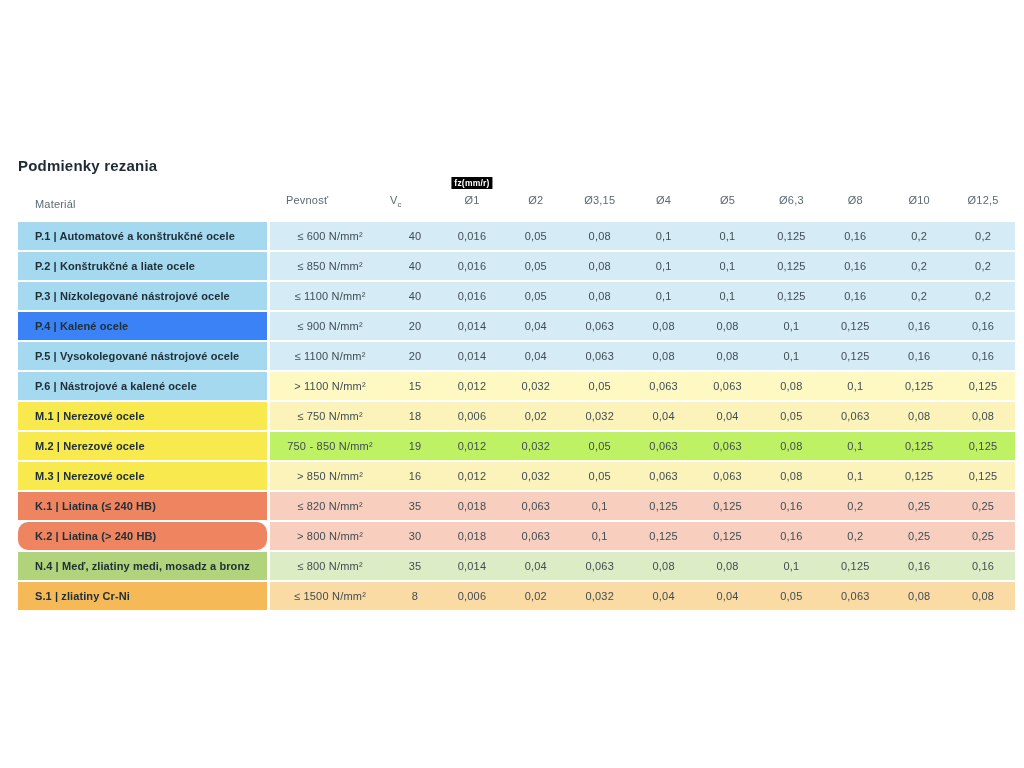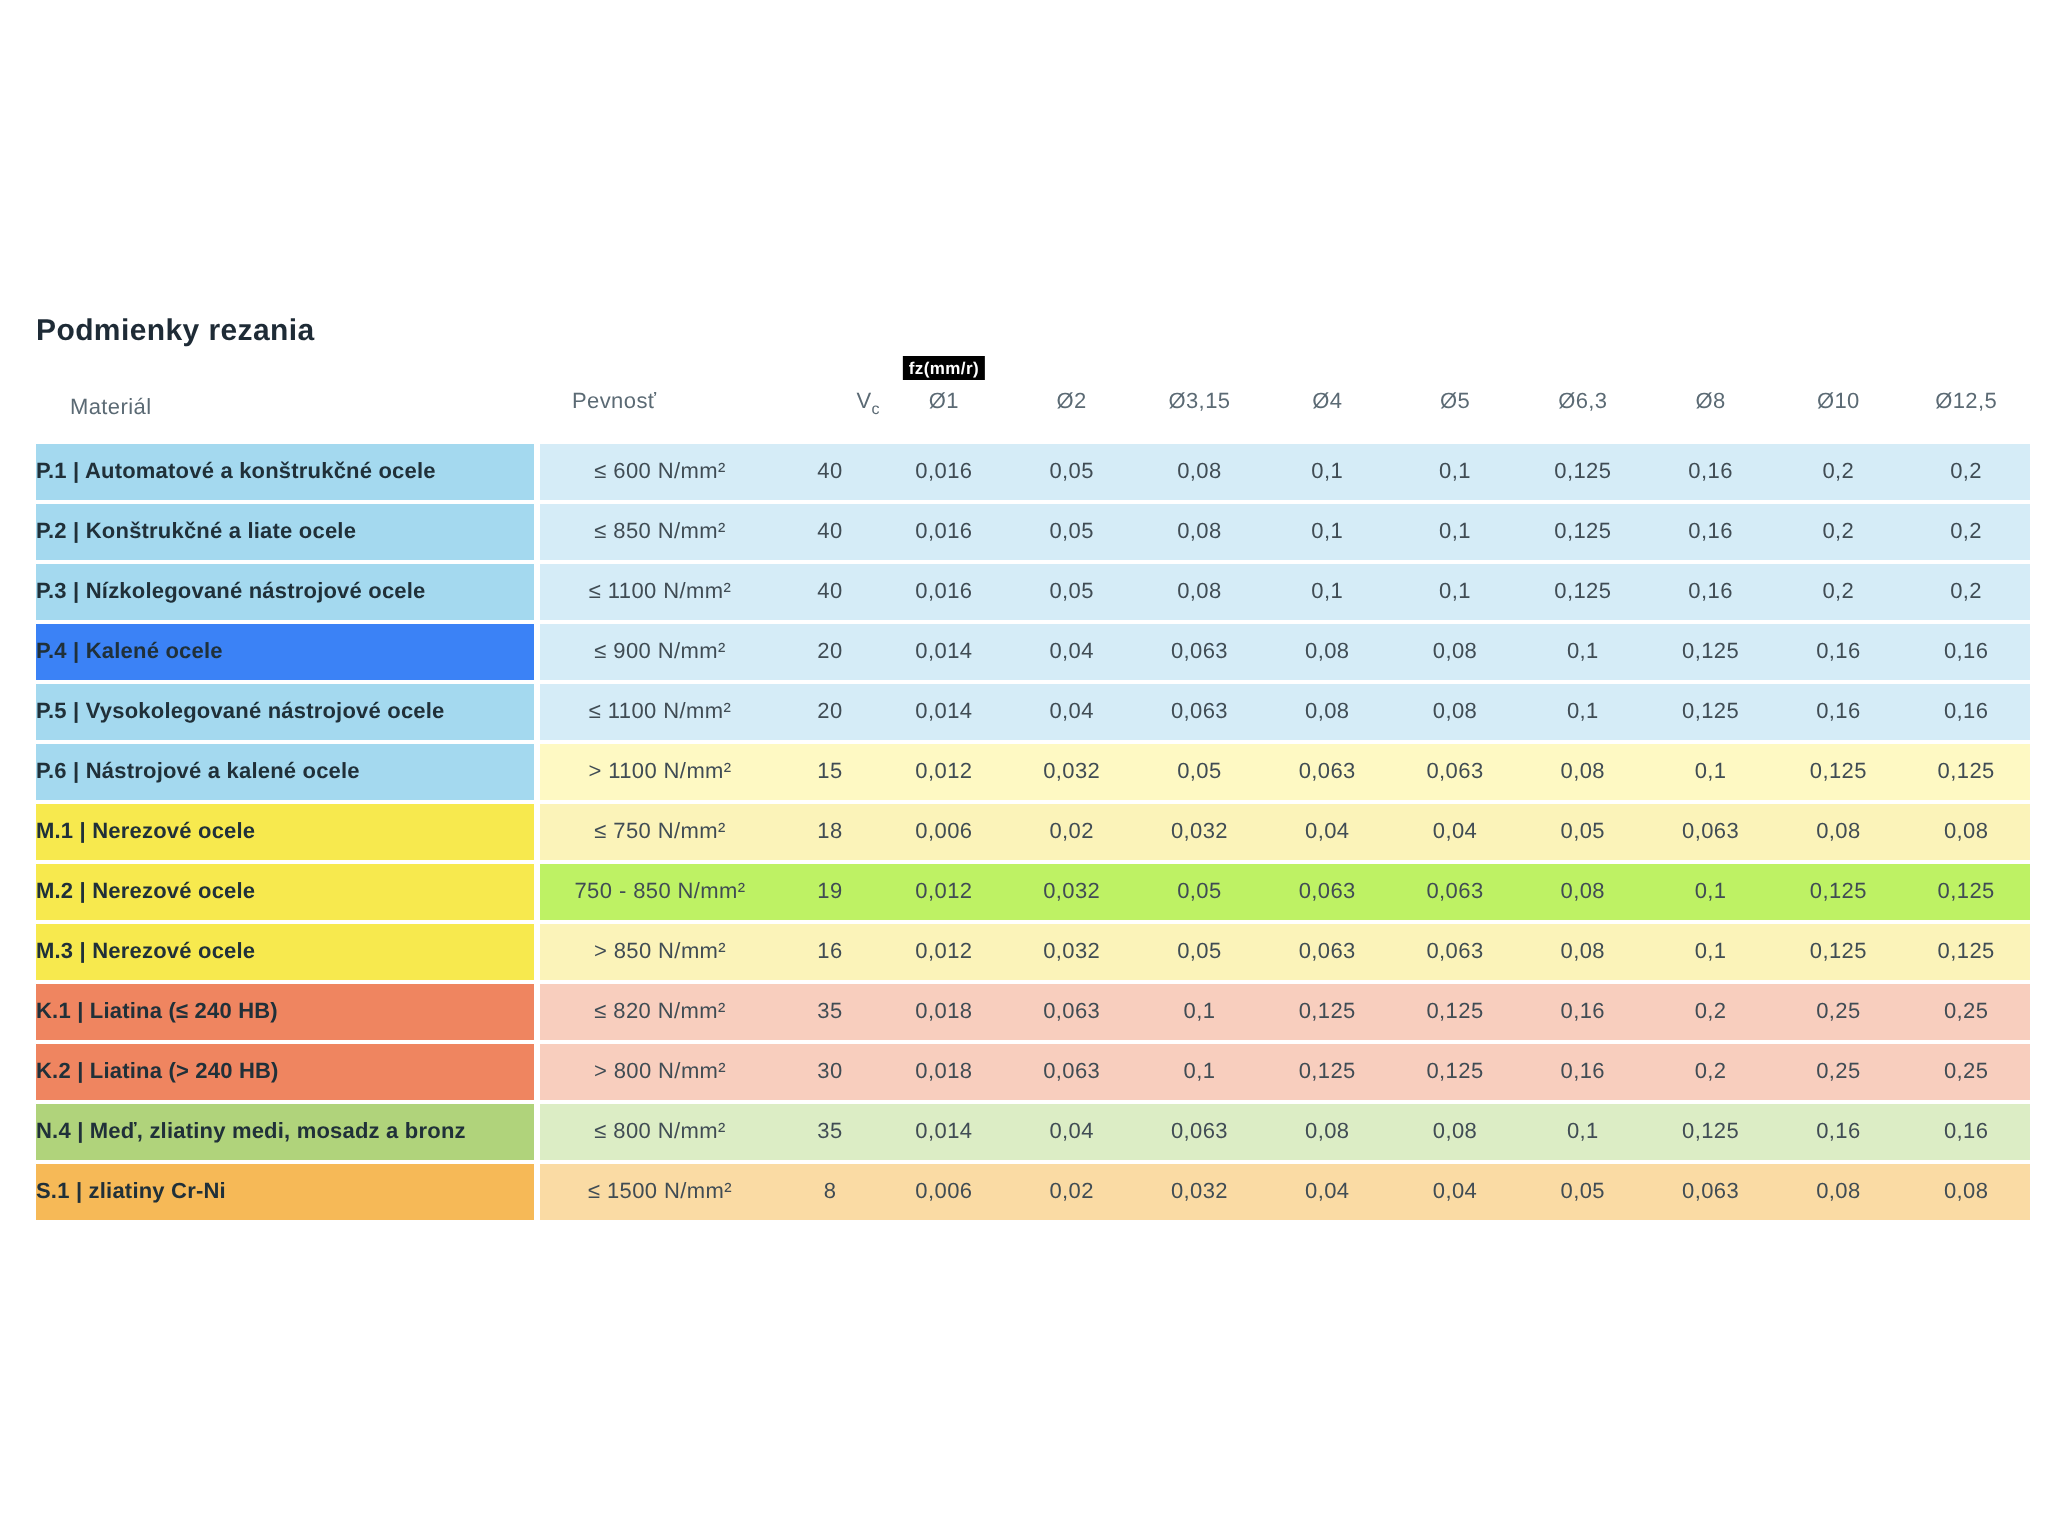--- a/index.html
+++ b/index.html
@@ -19,35 +19,35 @@
   
   .header-row {
     display: flex; align-items: flex-end;
     height: 30px; margin-top: 7px; margin-bottom: 11px;
   }
   .h { font-size: 11px; line-height: 13px; color: #5b6a74; letter-spacing: 0.2px; }
   .mat-col { width: 249px; flex: none; padding-left: 17px; }
   .data-strip { display: flex; flex: 1; margin-left: 3px; }
   .pev-col { width: 120px; flex: none; }
   .pev-h { padding-left: 16px; }
-  .vc-col { width: 50px; flex: none; text-align: right; }
+  .vc-col { width: 50px; flex: none; text-align: left; }
   .dia-col { flex: 1; text-align: center; }
   .sub { font-size: 8px; vertical-align: sub; }
   .dia-first { position: relative; }
   .badge {
     position: absolute; top: -17px; left: 50%; transform: translateX(-50%);
     background: #000000; color: #ffffff;
     font-size: 8.5px; font-weight: bold; line-height: 10px;
     padding: 1px 3px; white-space: nowrap;
   }
 
   
   .row { display: flex; height: 28px; margin-bottom: 2px; }
   .label-cell {
-    width: 249px; flex: none; 
+    width: 249px; flex: none; padding-left: 17px;
     display: flex; align-items: center;
     font-size: 11px; font-weight: bold; color: #203039; letter-spacing: 0.1px;
     white-space: nowrap;
   }
   .row .data-strip { margin-left: 3px; }
   .val {
     display: flex; align-items: center; justify-content: center;
     font-size: 11px; color: #404c54; letter-spacing: 0.2px;
     white-space: nowrap;
   }
@@ -235,21 +235,21 @@
             <div class="val dia-col">0,1</div>
             <div class="val dia-col">0,125</div>
             <div class="val dia-col">0,125</div>
             <div class="val dia-col">0,16</div>
             <div class="val dia-col">0,2</div>
             <div class="val dia-col">0,25</div>
             <div class="val dia-col">0,25</div>
           </div>
         </div>
         <div class="row">
-          <div class="label-cell" style="background: rgb(239, 133, 96);">K.2 | Liatina (&gt; 240 HB)</div>
+          <div class="label-cell" style="background: rgb(239, 133, 96); border-radius: 10px;">K.2 | Liatina (&gt; 240 HB)</div>
           <div class="data-strip" style="background: rgb(248, 206, 190);">
             <div class="val pev-col">&gt; 800 N/mm²</div>
             <div class="val vc-col">30</div>
             <div class="val dia-col">0,018</div>
             <div class="val dia-col">0,063</div>
             <div class="val dia-col">0,1</div>
             <div class="val dia-col">0,125</div>
             <div class="val dia-col">0,125</div>
             <div class="val dia-col">0,16</div>
             <div class="val dia-col">0,2</div>

